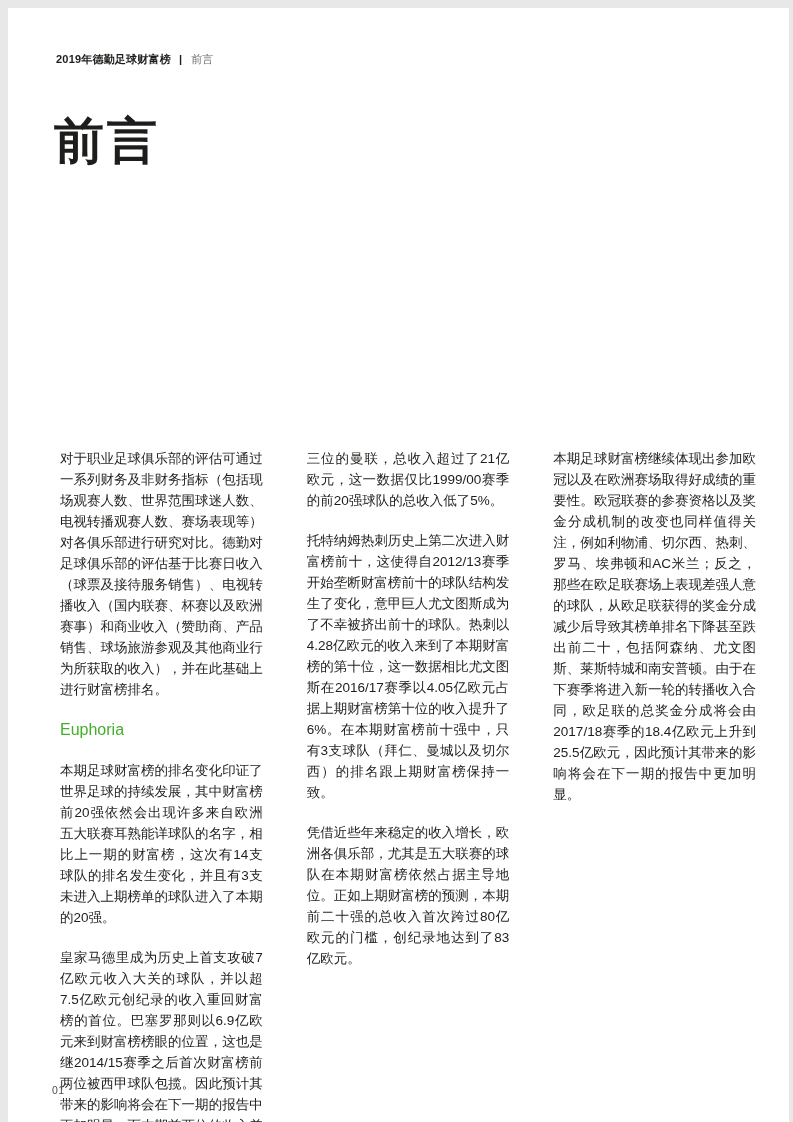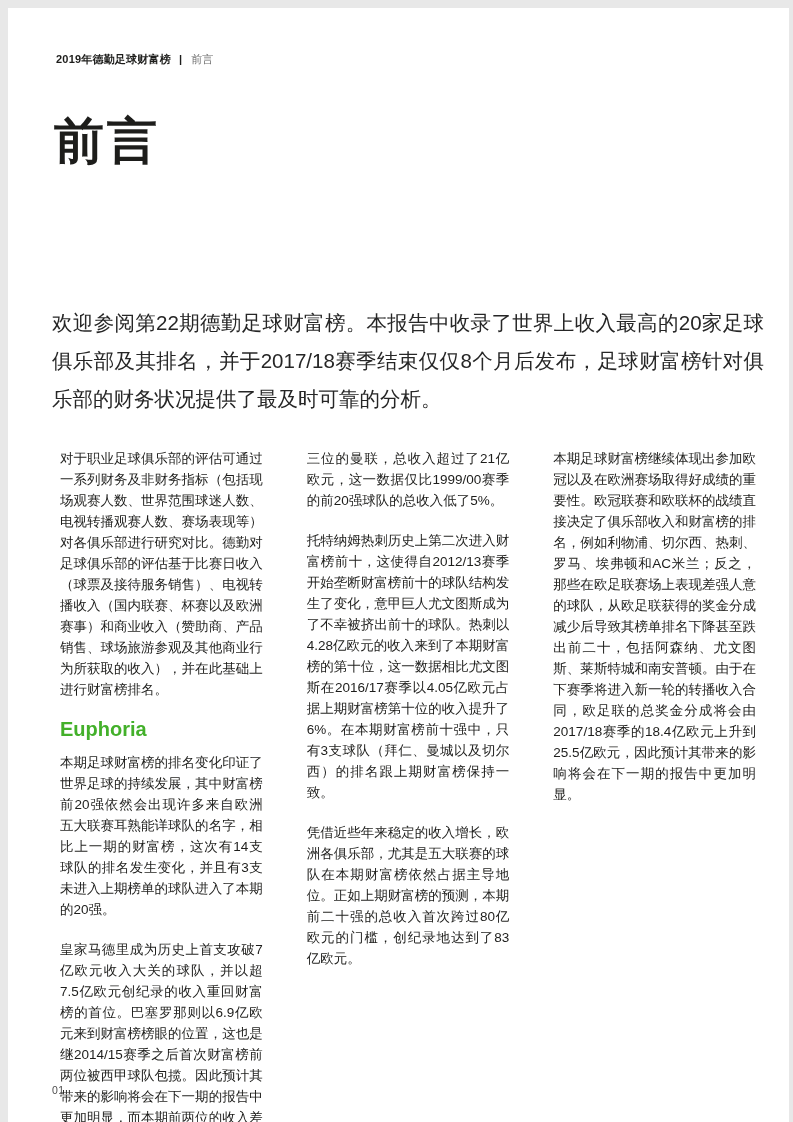--- a/index.html
+++ b/index.html
@@ -58,25 +58,25 @@
   .col { flex: 1 1 0; min-width: 0; }
   .col p {
     font-size: 13.5px;
     line-height: 21px;
     text-align: justify;
     color: #1d1d1b;
     margin-bottom: 11px;
   }
   .col p:last-child { margin-bottom: 0; }
   .col .sub-heading {
-    font-size: 20px;
-    font-weight: bold;
+    font-size: 16px;
+    font-weight: normal;
     color: #43b02a;
     line-height: 21px;
-    margin-bottom: 4px;
+    margin-bottom: 12px;
   }
   
   .page-number {
     position: absolute;
     top: 1072px;
     left: 40px;
     font-size: 10.5px;
     color: #4d4d4d;
     letter-spacing: 0.5px;
   }
@@ -85,34 +85,33 @@
 <body>
 
 <div class="page">
 
   <div class="running-header">
     <span class="hdr-bold">2019年德勤足球财富榜</span><span class="hdr-sep">|</span><span class="hdr-section">前言</span>
   </div>
 
   <h1 class="page-title">前言</h1>
 
-  <p class="intro">欢迎参阅第22期德勤足球财富榜。本报告中收录了世界上收入最高的20家足球俱乐部及其排名，并于2017/18赛季结束仅仅8个月后发布，足球财富榜针对俱乐部的财务状况提供了最及时可靠的分析。</p>
 
   <div class="columns">
     <div class="col">
       <p>对于职业足球俱乐部的评估可通过一系列财务及非财务指标（包括现场观赛人数、世界范围球迷人数、电视转播观赛人数、赛场表现等）对各俱乐部进行研究对比。德勤对足球俱乐部的评估基于比赛日收入（球票及接待服务销售）、电视转播收入（国内联赛、杯赛以及欧洲赛事）和商业收入（赞助商、产品销售、球场旅游参观及其他商业行为所获取的收入），并在此基础上进行财富榜排名。</p>
       <h3 class="sub-heading">Euphoria</h3>
       <p>本期足球财富榜的排名变化印证了世界足球的持续发展，其中财富榜前20强依然会出现许多来自欧洲五大联赛耳熟能详球队的名字，相比上一期的财富榜，这次有14支球队的排名发生变化，并且有3支未进入上期榜单的球队进入了本期的20强。</p>
       <p>皇家马德里成为历史上首支攻破7亿欧元收入大关的球队，并以超7.5亿欧元创纪录的收入重回财富榜的首位。巴塞罗那则以6.9亿欧元来到财富榜榜眼的位置，这也是继2014/15赛季之后首次财富榜前两位被西甲球队包揽。因此预计其带来的影响将会在下一期的报告中更加明显，而本期前两位的收入差则扩大到6000万欧元，为历届财富榜第二大差距。财富榜的前两位加上这次排名跌落至第</p>
     </div>
     <div class="col">
       <p>三位的曼联，总收入超过了21亿欧元，这一数据仅比1999/00赛季的前20强球队的总收入低了5%。</p>
       <p>托特纳姆热刺历史上第二次进入财富榜前十，这使得自2012/13赛季开始垄断财富榜前十的球队结构发生了变化，意甲巨人尤文图斯成为了不幸被挤出前十的球队。热刺以4.28亿欧元的收入来到了本期财富榜的第十位，这一数据相比尤文图斯在2016/17赛季以4.05亿欧元占据上期财富榜第十位的收入提升了6%。在本期财富榜前十强中，只有3支球队（拜仁、曼城以及切尔西）的排名跟上期财富榜保持一致。</p>
       <p>凭借近些年来稳定的收入增长，欧洲各俱乐部，尤其是五大联赛的球队在本期财富榜依然占据主导地位。正如上期财富榜的预测，本期前二十强的总收入首次跨过80亿欧元的门槛，创纪录地达到了83亿欧元。</p>
     </div>
     <div class="col">
-      <p>本期足球财富榜继续体现出参加欧冠以及在欧洲赛场取得好成绩的重要性。欧冠联赛和欧联杯的战绩直接决定了俱乐部收入和财富榜的排名，例如利物浦、切尔西、热刺、罗马、埃弗顿和AC米兰；反之，那些在欧足联赛场上表现差强人意的球队，从欧足联获得的奖金分成减少后导致其榜单排名下降甚至跌出前二十，包括阿森纳、尤文图斯、莱斯特城和南安普顿。由于在下赛季将进入新一轮的转播收入合同，欧足联的总奖金分成将会由2017/18赛季的18.4亿欧元上升到25.5亿欧元，因此预计其带来的影响将会在下一期的报告中更加明显。</p>
+      <p>本期足球财富榜继续体现出参加欧冠以及在欧洲赛场取得好成绩的重要性。欧冠联赛的参赛资格以及奖金分成机制的改变也同样值得关注，例如利物浦、切尔西、热刺、罗马、埃弗顿和AC米兰；反之，那些在欧足联赛场上表现差强人意的球队，从欧足联获得的奖金分成减少后导致其榜单排名下降甚至跌出前二十，包括阿森纳、尤文图斯、莱斯特城和南安普顿。由于在下赛季将进入新一轮的转播收入合同，欧足联的总奖金分成将会由2017/18赛季的18.4亿欧元上升到25.5亿欧元，因此预计其带来的影响将会在下一期的报告中更加明显。</p>
     </div>
   </div>
 
   <div class="page-number">01</div>
 
 </div>
 
 </body></html>

